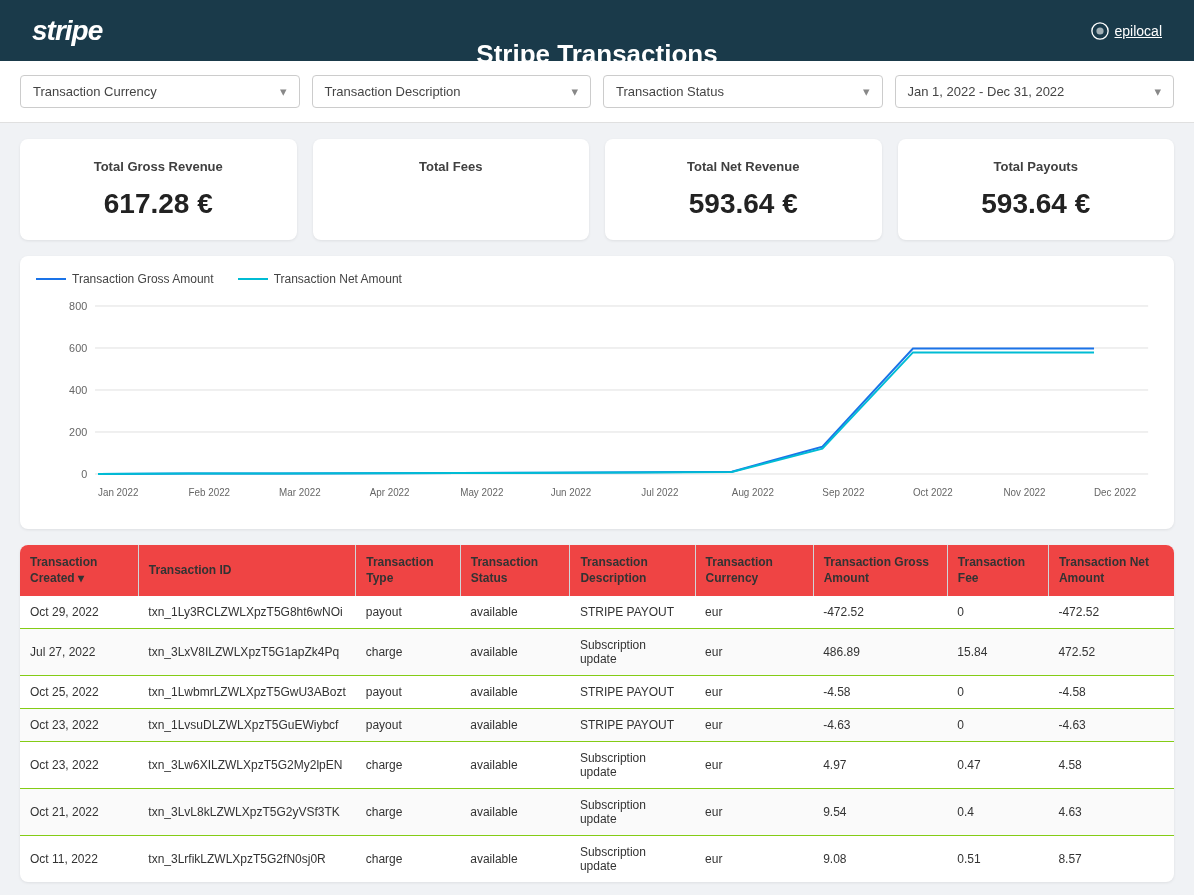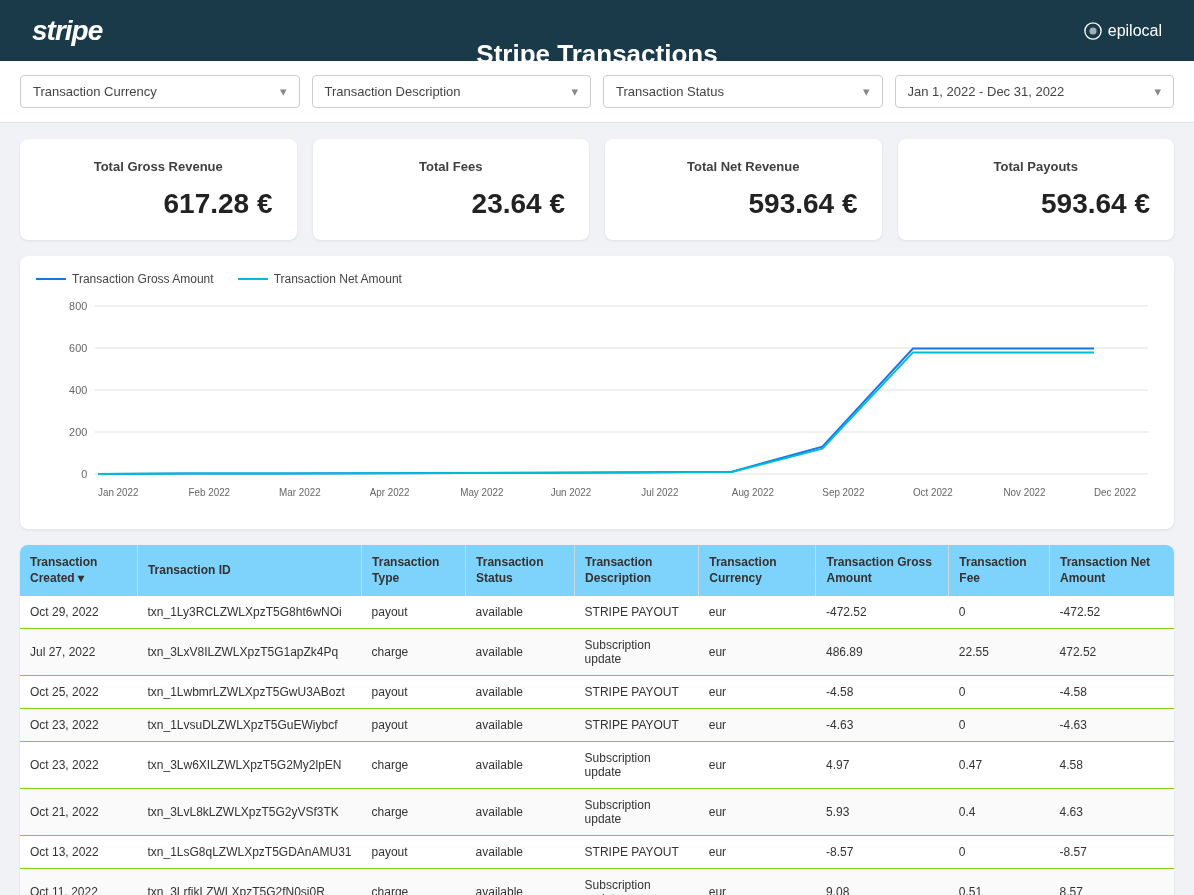--- a/index.html
+++ b/index.html
@@ -25,24 +25,25 @@
       color: #fff;
       font-size: 26px;
       font-weight: 600;
       position: absolute;
       left: 50%;
       transform: translateX(-50%);
       margin-top: 48px;
     }
     .header-brand {
       color: #fff;
-      font-size: 16px;
+      font-size: 14px;
       display: flex;
       align-items: center;
       gap: 6px;
+      text-decoration: underline;
     }
 
     
     .filters {
       background: #fff;
       display: flex;
       gap: 12px;
       padding: 14px 20px;
       border-bottom: 1px solid #e0e0e0;
     }
@@ -79,21 +80,21 @@
       font-size: 13px;
       color: #404040;
       font-weight: 600;
       margin-bottom: 14px;
       text-align: center;
     }
     .kpi-value {
       font-size: 28px;
       font-weight: 700;
       color: #222;
-      text-align: right;
+      text-align: center;
     }
 
     
     .chart-container {
       background: #fff;
       margin: 0 20px 16px 20px;
       border-radius: 8px;
       padding: 16px 16px 10px 16px;
       box-shadow: 0 1px 3px rgba(0,0,0,0.08);
     }
@@ -114,21 +115,21 @@
       border-radius: 8px;
       box-shadow: 0 1px 3px rgba(0,0,0,0.08);
       overflow: hidden;
     }
     table {
       width: 100%;
       border-collapse: collapse;
       font-size: 12px;
     }
     thead tr {
-      background: #7dd3fc;
+      background: #ef4444;
     }
     thead th {
       padding: 10px 10px;
       text-align: left;
       font-weight: 700;
       color: #333;
       border-right: 1px solid #d0d5d8;
       vertical-align: middle;
       line-height: 1.3;
     }
@@ -178,21 +179,20 @@
   </div>
 </div>
 
 <div class="kpi-row">
   <div class="kpi-card">
     <div class="kpi-label">Total Gross Revenue</div>
     <div class="kpi-value">617.28 €</div>
   </div>
   <div class="kpi-card">
     <div class="kpi-label">Total Fees</div>
-    <div class="kpi-value">23.64 €</div>
   </div>
   <div class="kpi-card">
     <div class="kpi-label">Total Net Revenue</div>
     <div class="kpi-value">593.64 €</div>
   </div>
   <div class="kpi-card">
     <div class="kpi-label">Total Payouts</div>
     <div class="kpi-value">593.64 €</div>
   </div>
 </div>
@@ -270,21 +270,21 @@
           <td>-472.52</td>
         </tr>
         <tr>
           <td>Jul 27, 2022</td>
           <td>txn_3LxV8ILZWLXpzT5G1apZk4Pq</td>
           <td>charge</td>
           <td>available</td>
           <td>Subscription update</td>
           <td>eur</td>
           <td>486.89</td>
-          <td>22.55</td>
+          <td>15.84</td>
           <td>472.52</td>
         </tr>
         <tr>
           <td>Oct 25, 2022</td>
           <td>txn_1LwbmrLZWLXpzT5GwU3ABozt</td>
           <td>payout</td>
           <td>available</td>
           <td>STRIPE PAYOUT</td>
           <td>eur</td>
           <td>-4.58</td>
@@ -313,34 +313,23 @@
           <td>0.47</td>
           <td>4.58</td>
         </tr>
         <tr>
           <td>Oct 21, 2022</td>
           <td>txn_3LvL8kLZWLXpzT5G2yVSf3TK</td>
           <td>charge</td>
           <td>available</td>
           <td>Subscription update</td>
           <td>eur</td>
-          <td>5.93</td>
+          <td>9.54</td>
           <td>0.4</td>
           <td>4.63</td>
-        </tr>
-        <tr>
-          <td>Oct 13, 2022</td>
-          <td>txn_1LsG8qLZWLXpzT5GDAnAMU31</td>
-          <td>payout</td>
-          <td>available</td>
-          <td>STRIPE PAYOUT</td>
-          <td>eur</td>
-          <td>-8.57</td>
-          <td>0</td>
-          <td>-8.57</td>
         </tr>
         <tr>
           <td>Oct 11, 2022</td>
           <td>txn_3LrfikLZWLXpzT5G2fN0sj0R</td>
           <td>charge</td>
           <td>available</td>
           <td>Subscription update</td>
           <td>eur</td>
           <td>9.08</td>
           <td>0.51</td>

